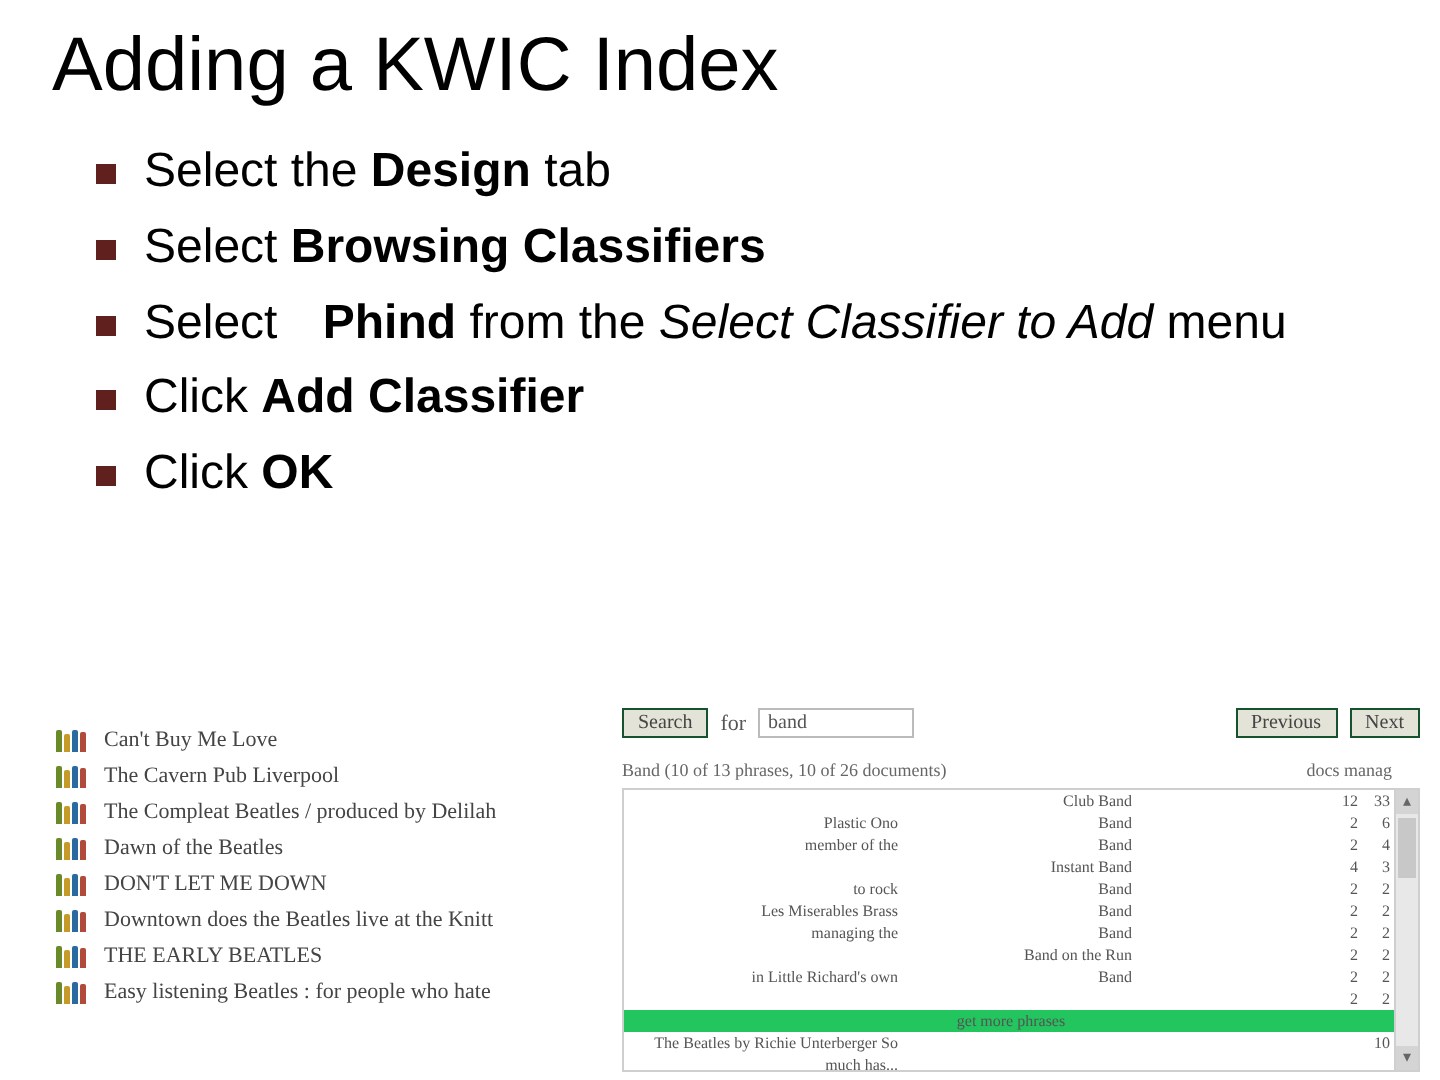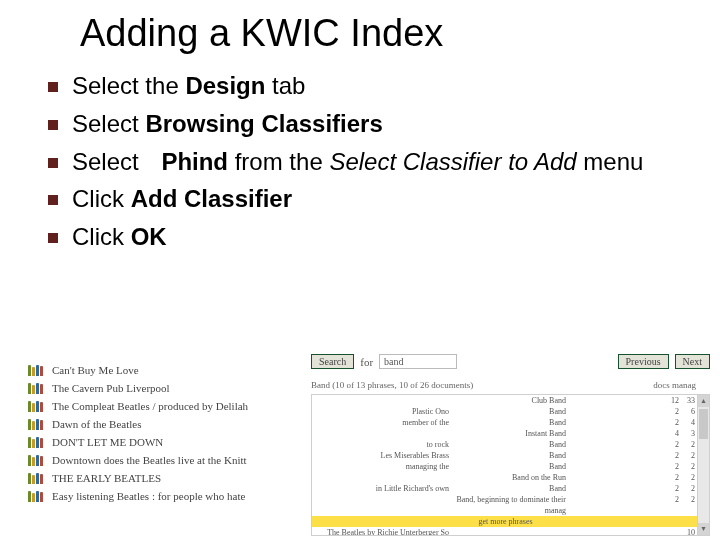--- a/index.html
+++ b/index.html
@@ -7,21 +7,21 @@
     margin: 0;
     width: 720px;
     height: 540px;
     background: #fff;
     font-family: Verdana, Geneva, sans-serif;
     position: relative;
     overflow: hidden;
   }
   .title {
     font-size: 38px;
-    padding: 12px 0 8px 80px;
+    padding: 12px 0 8px 26px;
     color: #000;
   }
   .bullets {
     padding: 6px 20px 0 48px;
     font-size: 24px;
     line-height: 1.45;
   }
   .bullet {
     display: flex;
     gap: 14px;
@@ -153,21 +153,21 @@
     position: absolute;
     left: 1px; right: 1px;
     top: 14px; height: 30px;
     background: #c8c8c8;
   }
   .phrow {
     display: flex;
     padding: 0 14px 0 4px;
     line-height: 11px;
   }
-  .phrow.hl { background: #fde047; }
+  .phrow.hl { background: #22c55e; }
   .phleft { width: 135px; text-align: right; padding-right: 2px; }
   .phright { width: 115px; text-align: right; padding-left: 2px; }
   .nums { flex: 1; text-align: right; }
   .nums span { display: inline-block; width: 16px; text-align: right; }
 </style>
 </head>
 <body>
 
 <div class="title">Adding a KWIC Index</div>
 
@@ -328,21 +328,20 @@
           <div class="phright">Band on the Run</div>
           <div class="nums"><span>2</span><span>2</span></div>
         </div>
         <div class="phrow">
           <div class="phleft">in Little Richard's own</div>
           <div class="phright">Band</div>
           <div class="nums"><span>2</span><span>2</span></div>
         </div>
         <div class="phrow">
           <div class="phleft"></div>
-          <div class="phright">Band, beginning to dominate their manag</div>
           <div class="nums"><span>2</span><span>2</span></div>
         </div>
         <div class="phrow hl" style="justify-content: center;">get more phrases</div>
         <div class="phrow">
           <div class="phleft">The Beatles by Richie Unterberger So much has...</div>
           <div class="phright"></div>
           <div class="nums"><span></span><span>10</span></div>
         </div>
       </div>
   </div>

